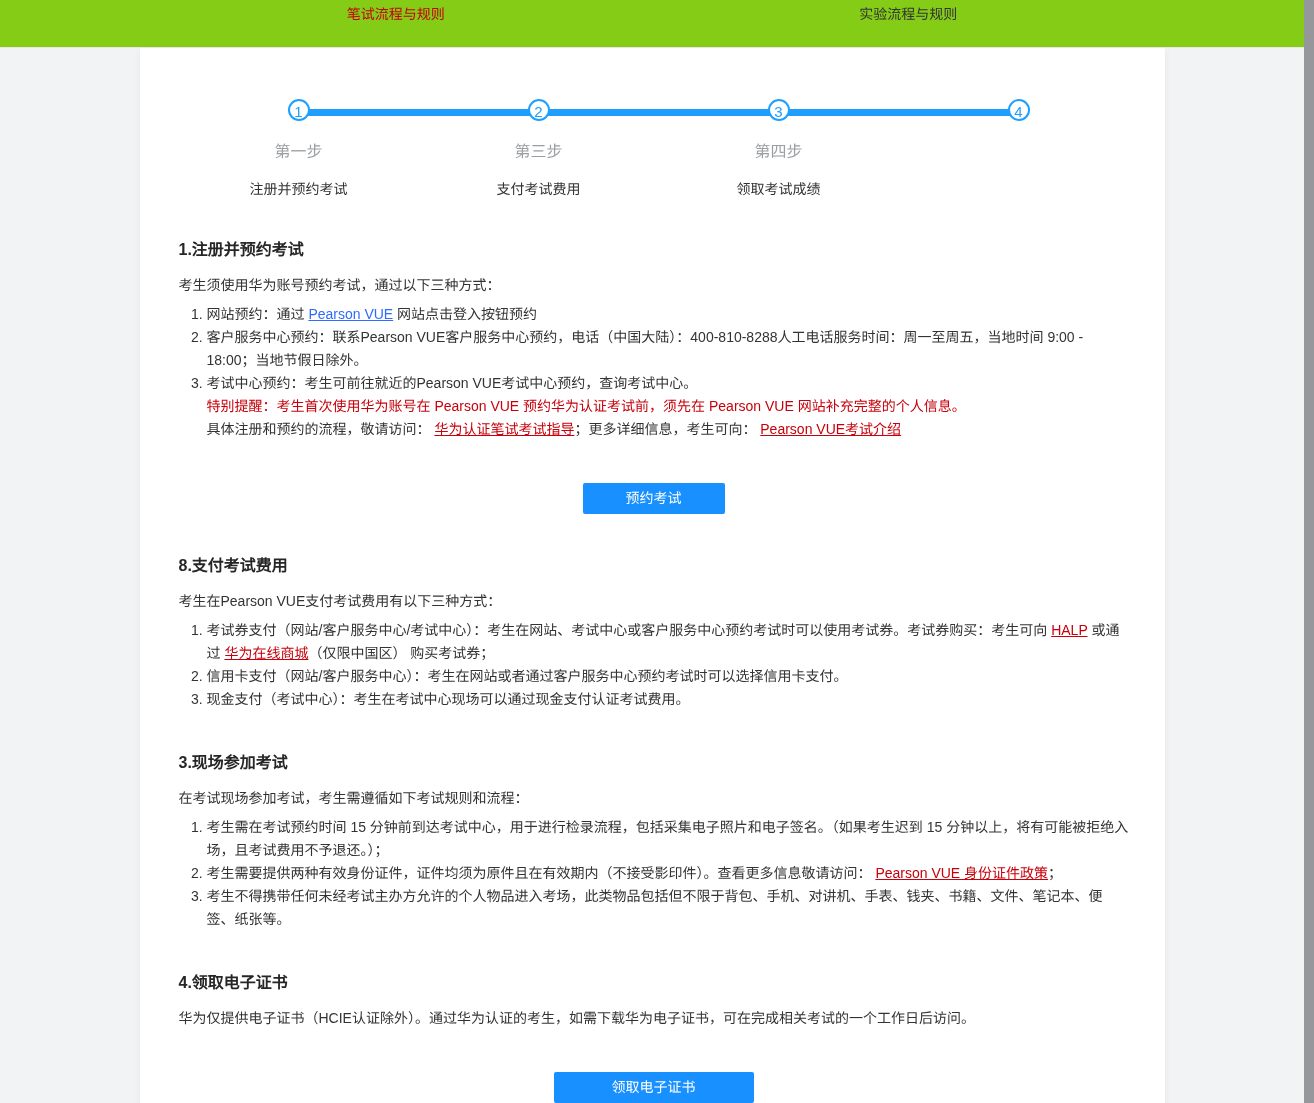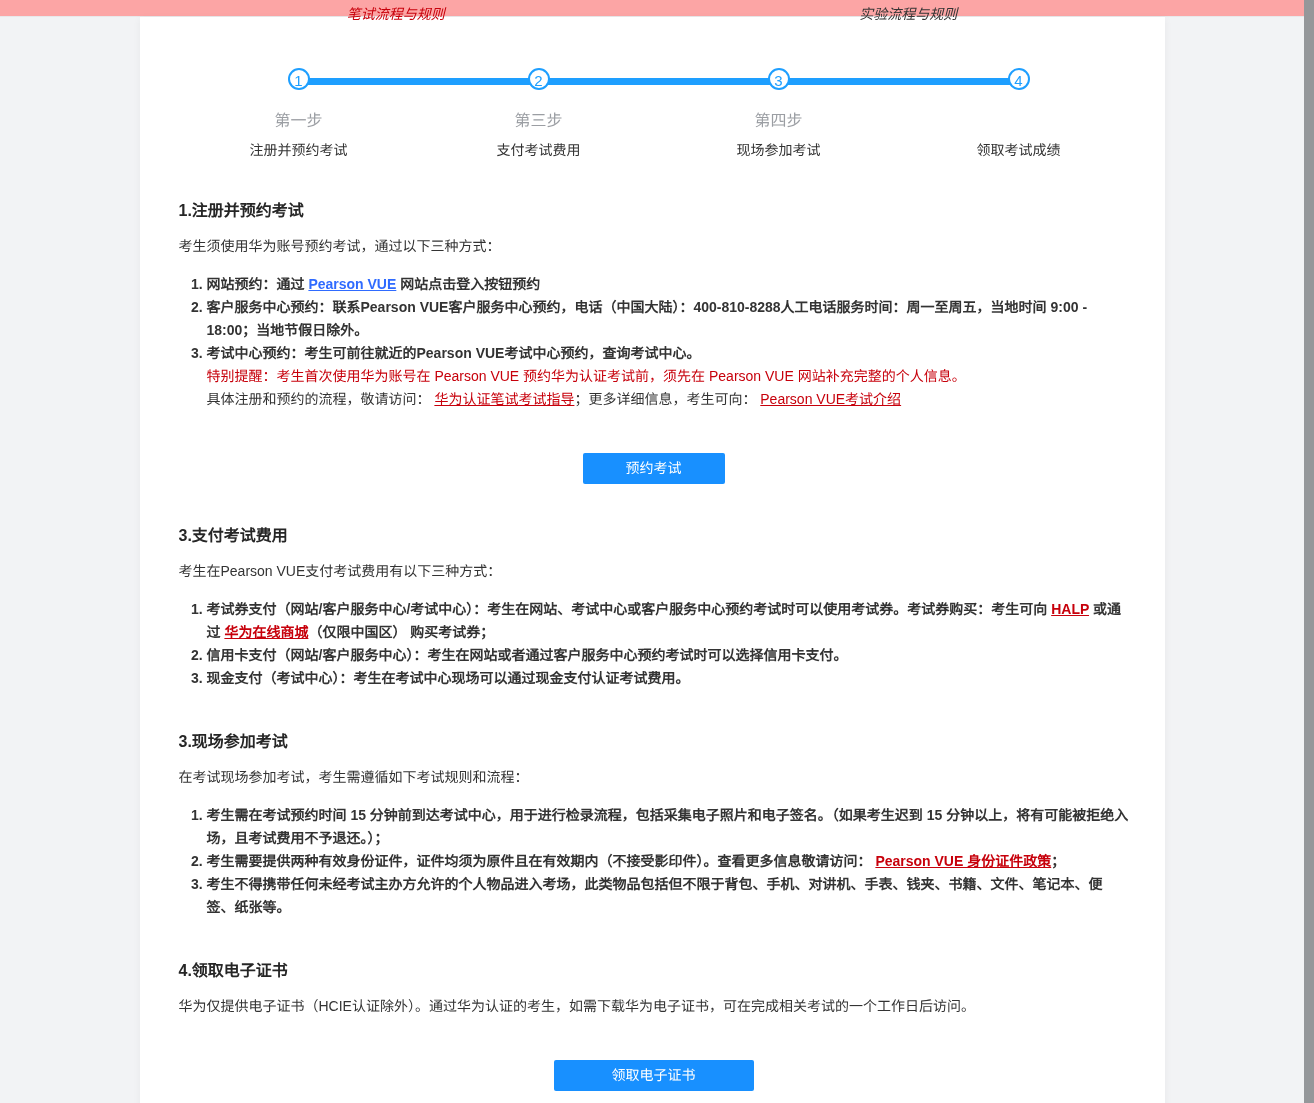--- a/index.html
+++ b/index.html
@@ -13,21 +13,21 @@
   body{
     width:1314px;height:1103px;
     background:#f2f3f5;
     font-family:"Liberation Sans", sans-serif;
     position:relative;
     overflow:hidden;
   }
   .page{padding-right:10px;}
   
   .topbar{
-    height:17px;background:#fca5a5;border-bottom:1px solid #e8e8ea;font-style:italic;
+    height:48px;background:#84cc16;border-bottom:1px solid #e8e8ea;
   }
   .topbar-inner{
     width:1025px;margin:0 auto;height:100%;display:flex;
   }
   .tab{
     flex:1;text-align:center;line-height:28px;font-size:14px;color:#333;cursor:pointer;
   }
   .tab.active{color:var(--huawei-red);}
   
   .card{
@@ -43,25 +43,25 @@
     position:absolute;left:120px;right:120px;top:10px;height:7px;
     background:var(--accent-blue);border-radius:4px;z-index:0;
   }
   .step-col{width:240px;display:flex;flex-direction:column;align-items:center;}
   .step-circle{
     width:22px;height:22px;border:2px solid var(--accent-blue);border-radius:50%;
     background:#fff;color:var(--accent-blue);font-size:15px;line-height:22px;
     text-align:center;position:relative;z-index:1;
   }
   .step-label{margin-top:17px;font-size:16px;color:#9b9ea3;}
-  .step-title{margin-top:8px;font-size:14px;color:#333;}
+  .step-title{margin-top:16px;font-size:14px;color:#333;}
   
   .sec-heading{font-size:16px;font-weight:bold;color:#262626;margin:38px 0 0;}
   .sec-intro{font-size:14px;color:#333;margin:14px 0 0;line-height:23px;}
-  ol.sec-list{margin:15px 0 0;padding-left:28px;font-size:14px;color:#333;line-height:23px;font-weight:bold;}
+  ol.sec-list{margin:6px 0 0;padding-left:28px;font-size:14px;color:#333;line-height:23px;}
   .note{font-size:14px;color:#333;margin:0 0 0 28px;line-height:23px;}
   .seg-red{color:var(--huawei-red);}
   a.seg-red-link{color:var(--huawei-red);text-decoration:underline;}
   a.seg-blue-link{color:var(--link-blue);text-decoration:underline;}
   a{cursor:pointer;}
   .btn-row{text-align:center;margin-top:42px;}
   .btn{
     display:inline-block;background:var(--button-blue);color:#fff;font-size:14px;
     height:31px;line-height:31px;border:none;border-radius:2px;cursor:pointer;padding:0;
     font-family:"Liberation Sans", sans-serif;
@@ -118,42 +118,39 @@
           </div>
       </div>
       <div class="steps-row">
         <div class="step-col">
             <div class="step-title">注册并预约考试</div>
           </div>
         <div class="step-col">
             <div class="step-title">支付考试费用</div>
           </div>
         <div class="step-col">
-            <div class="step-title">现场参加考试</div>
-          </div>
-        <div class="step-col">
             <div class="step-title">领取考试成绩</div>
           </div>
       </div>
     </div>
 
     <h2 class="sec-heading">1.注册并预约考试</h2>
     <p class="sec-intro">考生须使用华为账号预约考试，通过以下三种方式：</p>
     <ol class="sec-list">
       <li><span>网站预约：通过 </span><a class="seg-blue-link">Pearson VUE</a><span> 网站点击登入按钮预约</span></li>
       <li><span>客户服务中心预约：联系Pearson VUE客户服务中心预约，电话（中国大陆）：400-810-8288人工电话服务时间：周一至周五，当地时间 9:00 - 18:00；当地节假日除外。</span></li>
       <li><span>考试中心预约：考生可前往就近的Pearson VUE考试中心预约，查询考试中心。</span></li>
     </ol>
     <p class="note"><span class="seg-red">特别提醒：考生首次使用华为账号在 Pearson VUE 预约华为认证考试前，须先在 Pearson VUE 网站补充完整的个人信息。</span></p>
     <p class="note"><span>具体注册和预约的流程，敬请访问： </span><a class="seg-red-link">华为认证笔试考试指导</a><span>；更多详细信息，考生可向： </span><a class="seg-red-link">Pearson VUE考试介绍</a></p>
     <div class="btn-row">
       <button class="btn btn-book">预约考试</button>
     </div>
 
-    <h2 class="sec-heading">3.支付考试费用</h2>
+    <h2 class="sec-heading">8.支付考试费用</h2>
     <p class="sec-intro">考生在Pearson VUE支付考试费用有以下三种方式：</p>
     <ol class="sec-list">
       <li><span>考试券支付（网站/客户服务中心/考试中心）：考生在网站、考试中心或客户服务中心预约考试时可以使用考试券。考试券购买：考生可向 </span><a class="seg-red-link">HALP</a><span> 或通过 </span><a class="seg-red-link">华为在线商城</a><span>（仅限中国区） 购买考试券；</span></li>
       <li><span>信用卡支付（网站/客户服务中心）：考生在网站或者通过客户服务中心预约考试时可以选择信用卡支付。</span></li>
       <li><span>现金支付（考试中心）：考生在考试中心现场可以通过现金支付认证考试费用。</span></li>
     </ol>
 
     <h2 class="sec-heading">3.现场参加考试</h2>
     <p class="sec-intro">在考试现场参加考试，考生需遵循如下考试规则和流程：</p>
     <ol class="sec-list">

